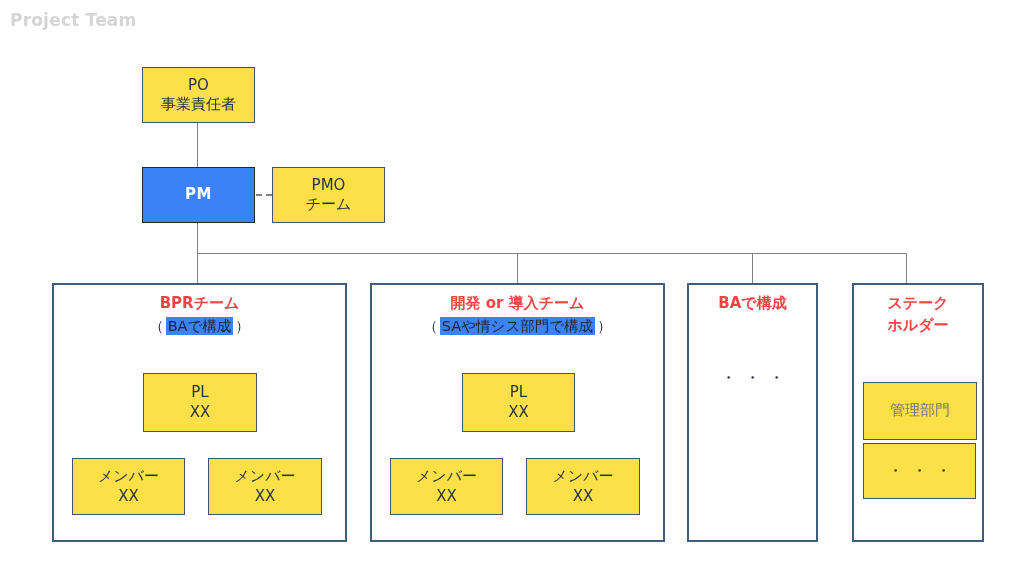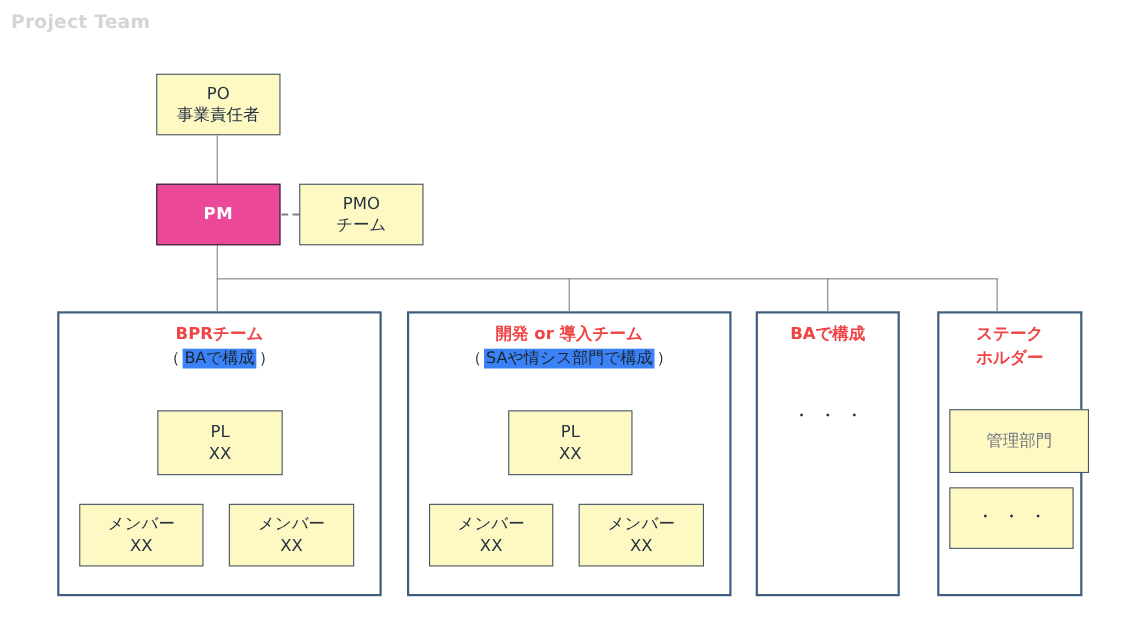--- a/index.html
+++ b/index.html
@@ -24,33 +24,33 @@
   .line.h { height: 1px; }
   .line.v { width: 1px; }
   .dashed-line {
     position: absolute; height: 0;
     border-top: 2px dashed #7f7f7f;
   }
 
   
   .node {
     position: absolute;
-    background: #fef9c3;
+    background: #fde047;
     border: 1.5px solid #44546a;
     box-sizing: border-box;
     display: flex; flex-direction: column;
     align-items: center; justify-content: center;
     text-align: center;
     font-size: 15px; line-height: 1.3; color: #273442;
   }
   .node .l1 { white-space: nowrap; }
   .node .l2 { white-space: nowrap; }
 
   .node.pm-node {
-    background: #ec4899;
+    background: #3b82f6;
     border-color: #1e2933;
     color: #ffffff; font-weight: bold;
     letter-spacing: 0.5px;
   }
 
   
   .group {
     position: absolute;
     background: #ffffff;
     border: 2px solid #3f5d7d;
@@ -164,21 +164,21 @@
       <div class="group-title">BAで構成</div>
     </div>
     <div class="dots" style="top:84px;">・・・</div>
   </div>
 
   <div class="group" style="left:840px; top:283px; width:132px; height:259px;margin-left:12px;">
     <div class="group-header">
       <div class="group-title">ステーク</div>
       <div class="group-title">ホルダー</div>
     </div>
-    <div class="node" style="left:9px; top:87px; width:127px; height:58px;">
+    <div class="node" style="left:9px; top:97px; width:114px; height:58px;">
       <div class="l1 muted-text">管理部門</div>
     </div>
     <div class="node" style="left:9px; top:158px; width:113px; height:56px;">
       <div class="l1" style="letter-spacing:11px; padding-left:11px; font-size:13px; font-weight:bold;">・・・</div>
     </div>
   </div>
 
 </div>
 
 </body></html>

